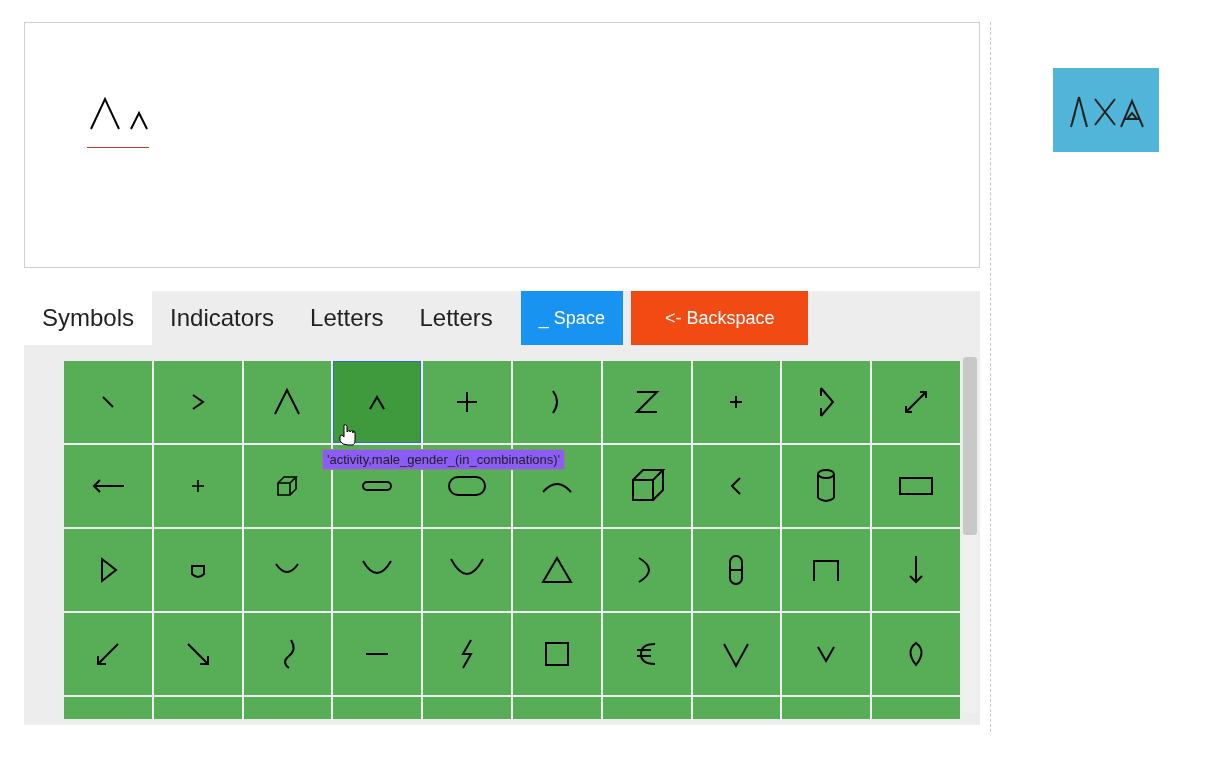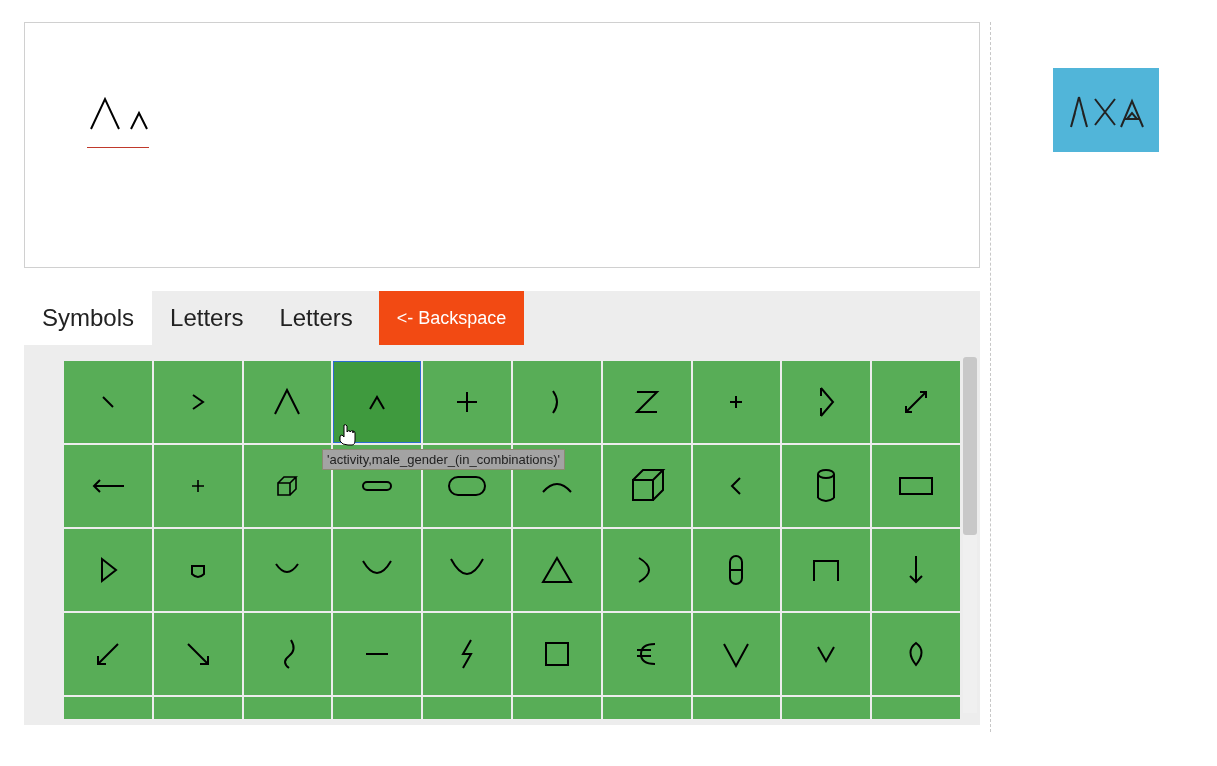--- a/index.html
+++ b/index.html
@@ -73,21 +73,21 @@
     font-size: 18px;
     padding: 0 18px;
     display:flex; align-items:center;
     cursor:pointer;
     margin-left: 10px;
   }
   .btn-back {
     background: #f24a13;
     color: #fff;
     font-size: 18px;
-    padding: 0 18px;
+    padding: 0 34px;
     display:flex; align-items:center;
     cursor:pointer;
     margin-left: 8px;
   }
   .grid-wrap {
     position: absolute;
     left: 24px;
     top: 345px;
     width: 956px;
     height: 380px;
@@ -120,21 +120,21 @@
     position:absolute;
     left: 338px;
     top: 423px;
     z-index: 50;
     pointer-events:none;
   }
   .tooltip {
     position: absolute;
     left: 322px;
     top: 449px;
-    background: #a3a3a3;
+    background: #8b5cf6;
     border: 1px solid #8a8a72;
     font-size: 13px;
     padding: 2px 4px;
     z-index: 40;
     color:#222;
   }
   .scrollbar {
     position:absolute;
     right: 3px;
     top: 12px;
@@ -176,22 +176,24 @@
   <svg width="78" height="42" viewBox="0 0 78 42">
     <path d="M4 38 L12 8 M12 8 L20 38 M8 24 L4 38 M16 24 L20 38" stroke="#222" stroke-width="2" fill="none"></path>
     <path d="M28 10 L48 36 M48 10 L28 36" stroke="#222" stroke-width="2" fill="none"></path>
     <path d="M54 38 L65 12 L76 38 M58 30 L72 30" stroke="#222" stroke-width="2" fill="none"></path>
     <path d="M60 30 L65 24 L70 30" stroke="#222" stroke-width="2" fill="none"></path>
   </svg>
 </div>
 
 <div class="tabs">
   <div class="tab active">Symbols</div>
+  <div class="tab">Indicators</div>
   <div class="tab">Letters</div>
   <div class="tab">Letters</div>
+  <div class="btn-space">_ Space</div>
   <div class="btn-back">&lt;- Backspace</div>
 </div>
 
 <div class="grid-wrap">
   <div class="grid">
 
     <div class="key">
         <svg width="30" height="30">
           <path d="M10 10 L20 20" stroke="#000" stroke-width="2"></path>
         </svg>

